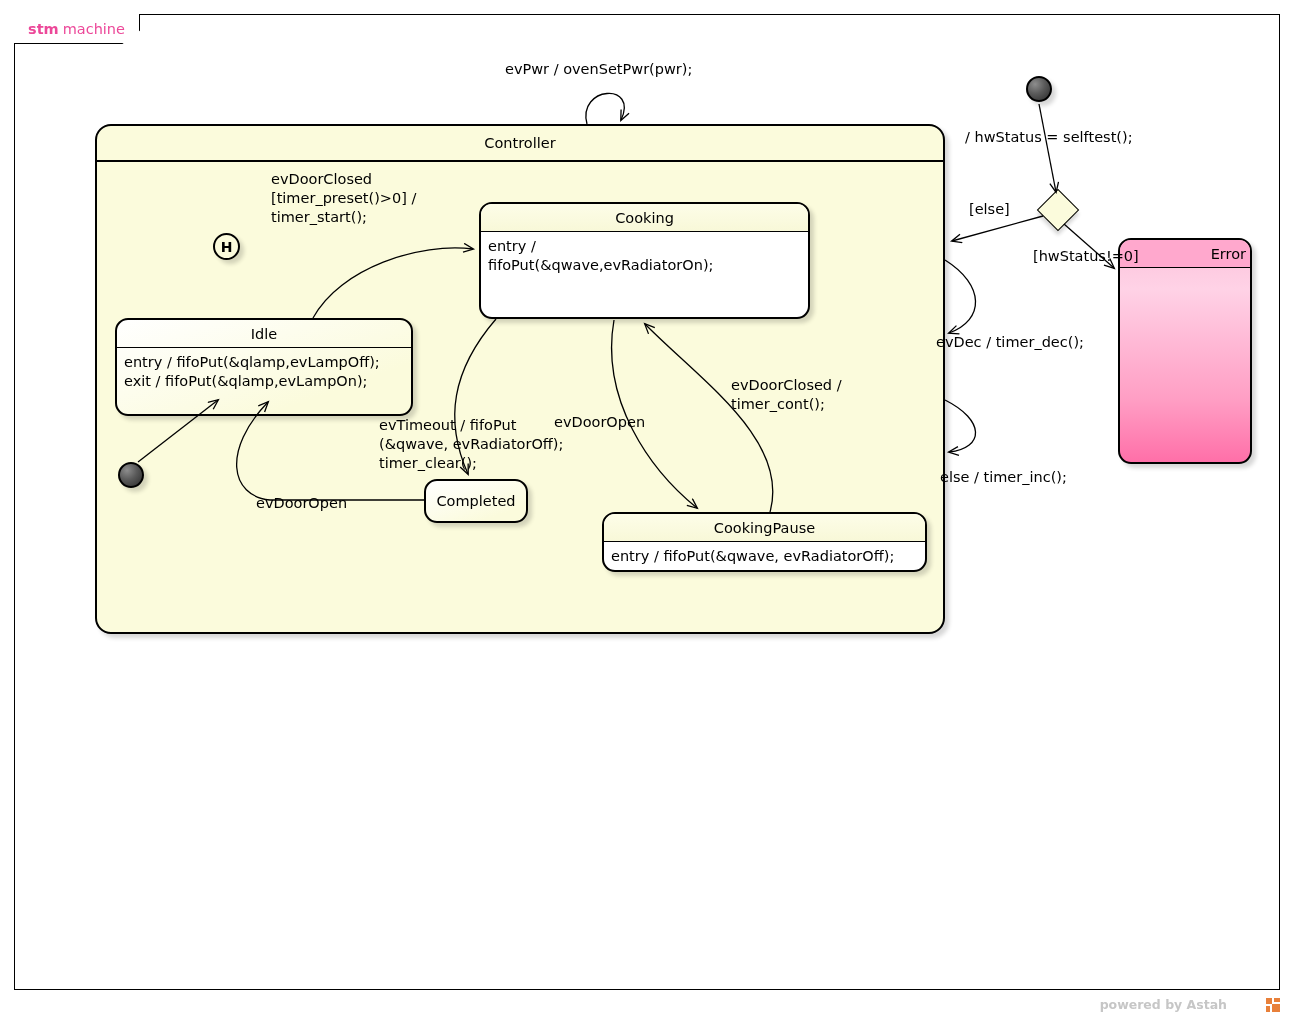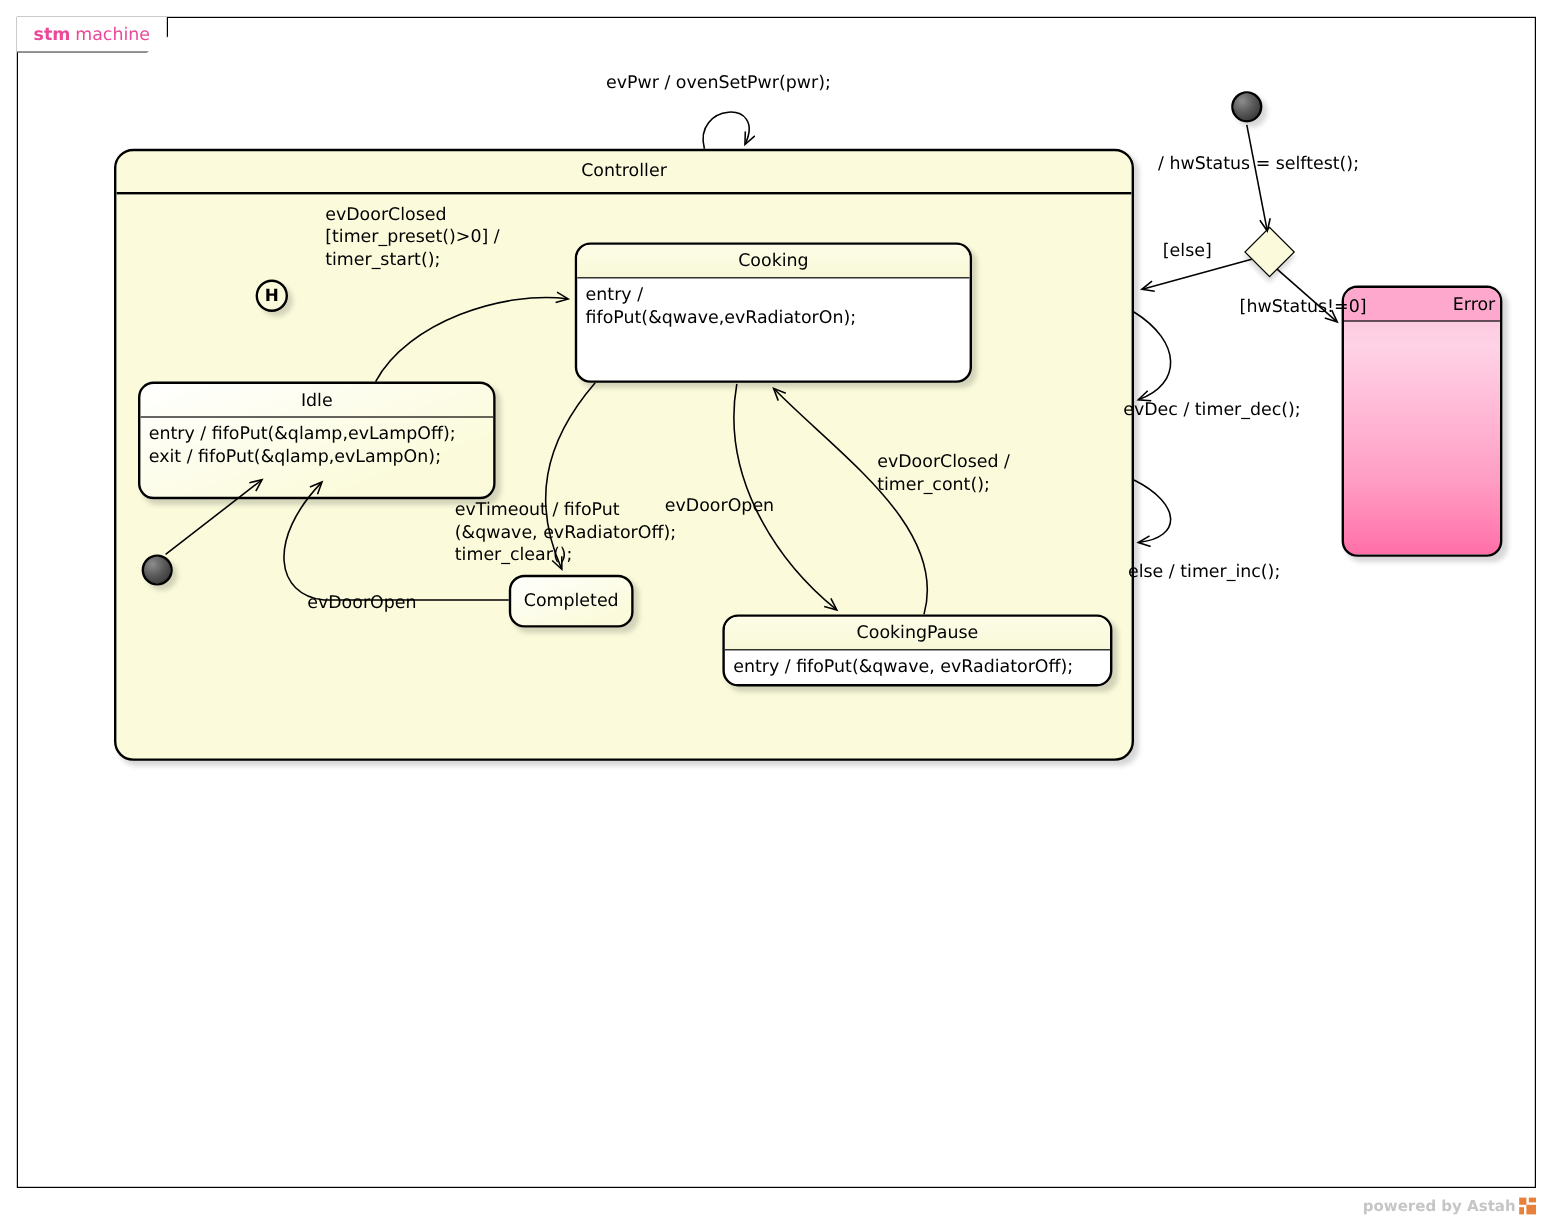--- a/index.html
+++ b/index.html
@@ -66,21 +66,21 @@
           transform:rotate(45deg);box-shadow:3px 3px 4px rgba(0,0,0,0.16);}
 
   
   .lbl{position:absolute;font-size:14.5px;color:#000;line-height:1.3;white-space:pre-line;}
 
   
   #edges{position:absolute;left:0;top:0;width:1294px;height:1018px;pointer-events:none;}
 
   
   .wm{position:absolute;right:14px;bottom:6px;display:flex;align-items:center;
-      font-size:12.5px;color:#c6c6c6;font-weight:bold;}
+      font-size:12.5px;color:#c6c6c6;font-weight:bold;gap:36px;}
   .wm-logo{width:14px;height:14px;margin-left:3px;
            background:
              linear-gradient(#e8803a,#e8803a) 0 0/6px 6px no-repeat,
              linear-gradient(#e8803a,#e8803a) 8px 0/6px 4px no-repeat,
              linear-gradient(#e8803a,#e8803a) 0 8px/4px 6px no-repeat,
              linear-gradient(#e8803a,#e8803a) 6px 6px/8px 8px no-repeat;}
 </style>
 </head>
 <body>
 

